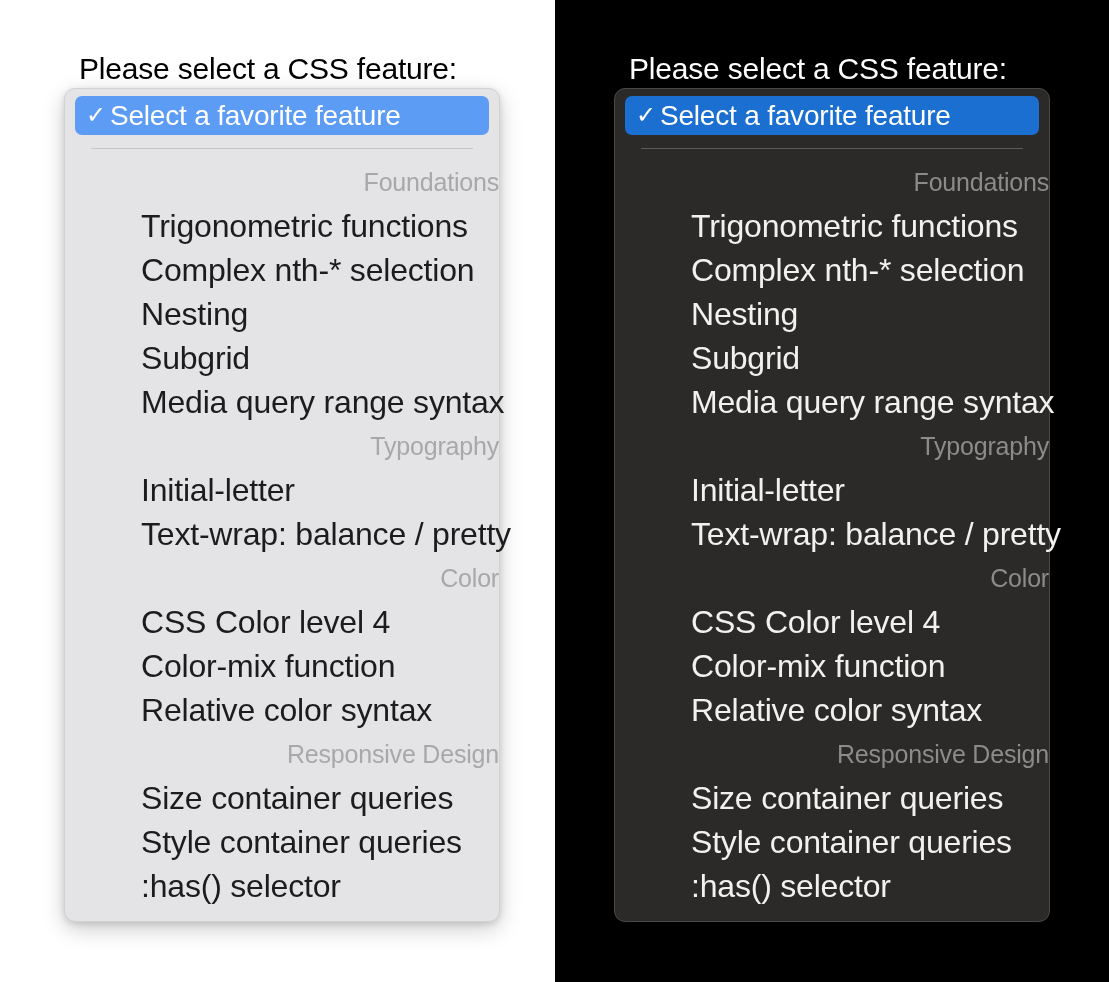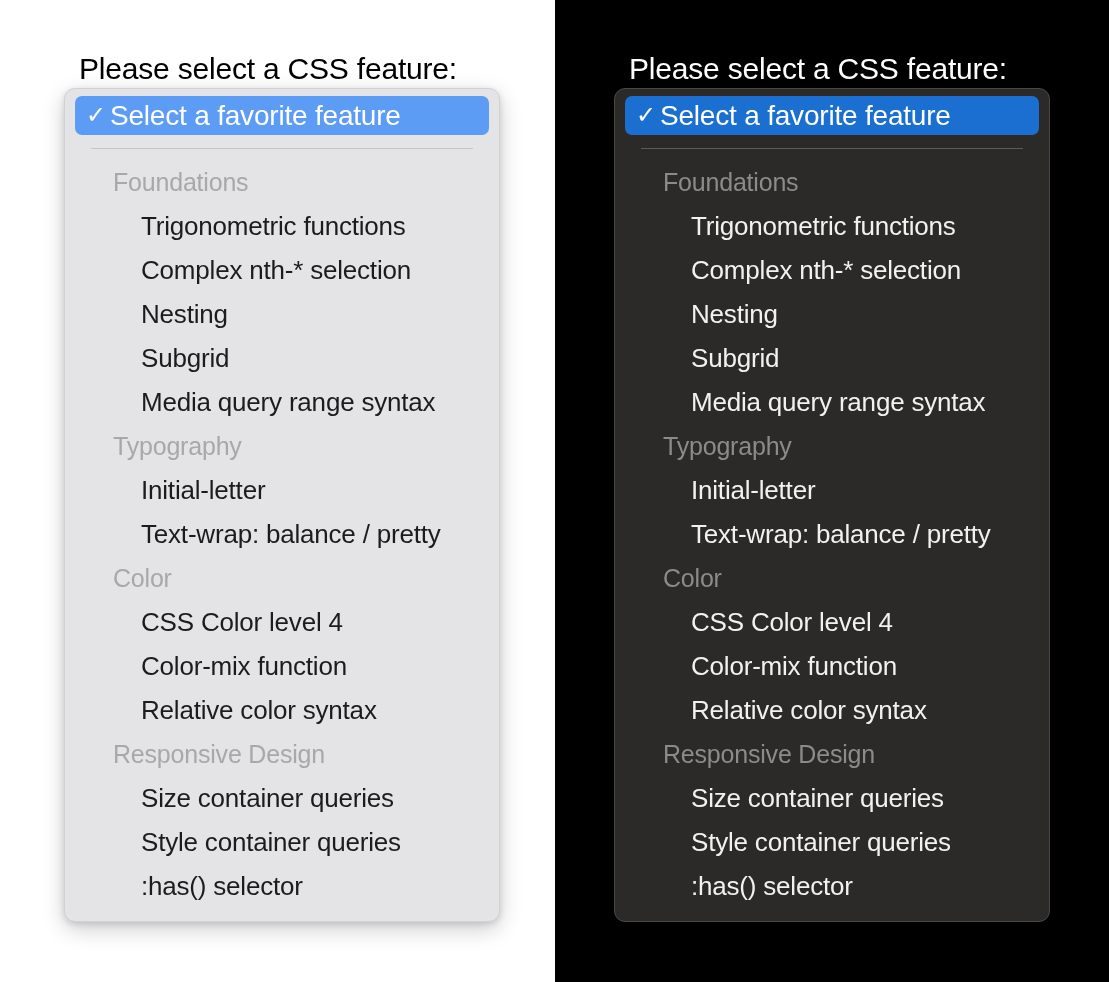--- a/index.html
+++ b/index.html
@@ -117,27 +117,28 @@
   .half-dark  .separator { background: #5d5b59; }
 
   
   .group-label {
     font-size: 25px;
     letter-spacing: -0.2px;
     padding-left: 48px;
     height: 44px;
     line-height: 44px;
     white-space: nowrap;
+    text-align: right;
   }
   .half-light .group-label { color: #a8a8aa; }
   .half-dark  .group-label { color: #8d8b89; }
 
   
   .option {
-    font-size: 26px;
+    font-size: 32px;
     letter-spacing: -0.2px;
     padding-left: 76px;
     height: 44px;
     line-height: 44px;
     white-space: nowrap;
   }
   .half-light .option { color: #1c1c1e; }
   .half-dark  .option { color: #f2f1f0; }
 </style>
 </head>

